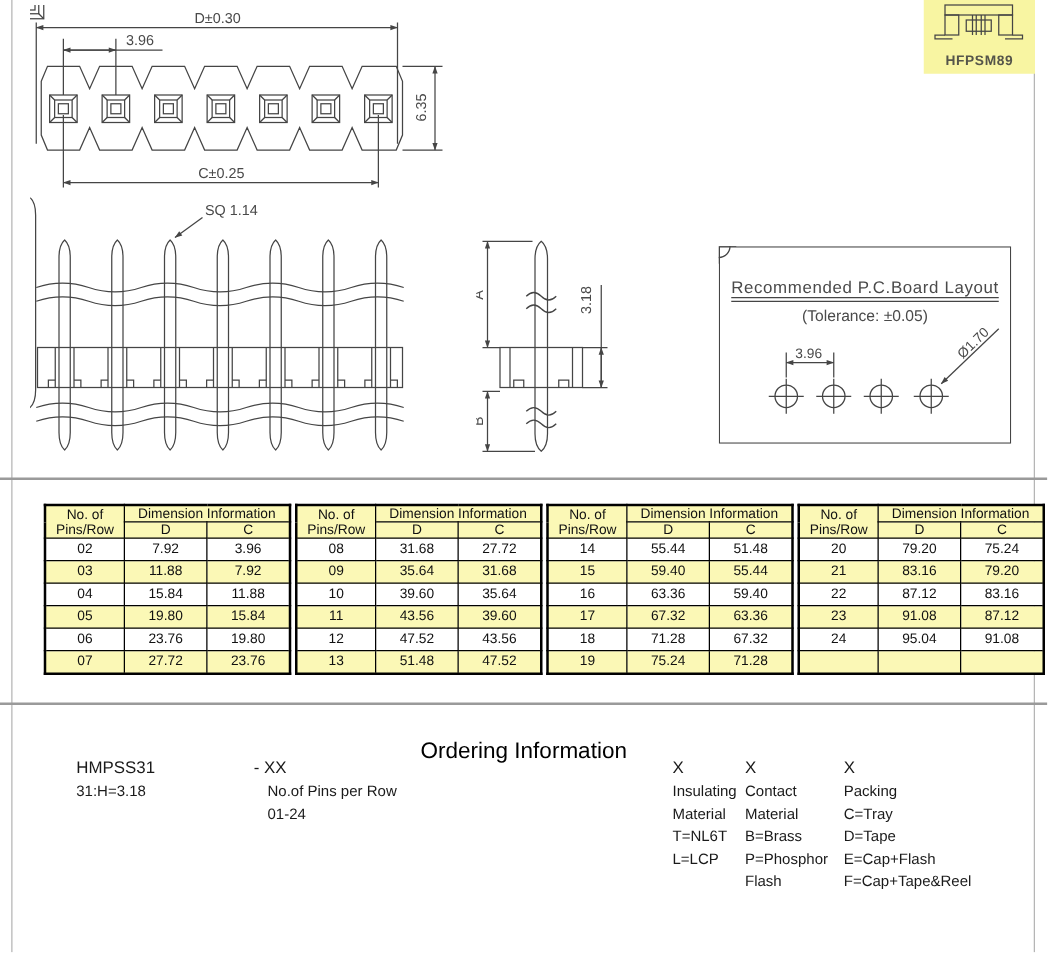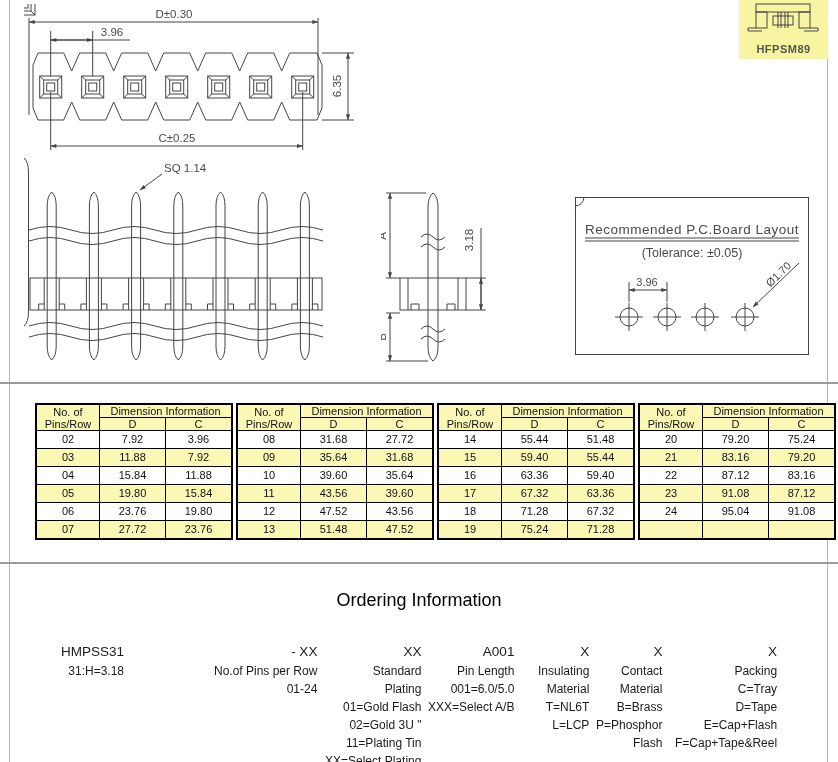--- a/index.html
+++ b/index.html
@@ -24,21 +24,21 @@
       font-weight:normal;color:#111;}
   .dim-table th{background:#fbf8b6;height:12px;line-height:12px;}
   .dim-table td{height:17px;line-height:17px;background:#ffffff;}
   .dim-table tr.alt td{background:#fbf8b6;margin-left:12px;}
   .dim-table .c-pins{width:60px;}
   .dim-table .c-d{width:63px;}
   .dim-table .c-c{width:63px;}
   
   .ord-title{position:absolute;top:590px;left:0;width:838px;text-align:center;
       font-size:18px;color:#000;}
-  .ord-col{position:absolute;top:644px;text-align:right;}
+  .ord-col{position:absolute;top:606px;}
   .ord-code{font-size:13.5px;color:#1a1a1a;display:block;}
   .ord-lines{margin-top:3px;font-size:12px;line-height:18px;color:#1a1a1a;white-space:nowrap;}
 </style>
 </head>
 <body>
 
 <div class="page">
 
   <svg width="0" height="0" style="position:absolute">
     <defs>
@@ -358,39 +358,20 @@
         <div>31:H=3.18</div>
       </div>
   </div>
   <div class="ord-col" style="left:203px">
     <span class="ord-code">- XX</span>
     <div class="ord-lines" style="margin-left:11px">
         <div>No.of Pins per Row</div>
         <div>01-24</div>
       </div>
   </div>
-  <div class="ord-col" style="left:325px">
-    <span class="ord-code">XX</span>
-    <div class="ord-lines">
-        <div>Standard</div>
-        <div>Plating</div>
-        <div>01=Gold Flash</div>
-        <div>02=Gold 3U "</div>
-        <div>11=Plating Tin</div>
-        <div>XX=Select Plating</div>
-      </div>
-  </div>
-  <div class="ord-col" style="left:428px">
-    <span class="ord-code">A001</span>
-    <div class="ord-lines">
-        <div>Pin Length</div>
-        <div>001=6.0/5.0</div>
-        <div>XXX=Select A/B</div>
-      </div>
-  </div>
   <div class="ord-col" style="left:538px">
     <span class="ord-code">X</span>
     <div class="ord-lines">
         <div>Insulating</div>
         <div>Material</div>
         <div>T=NL6T</div>
         <div>L=LCP</div>
       </div>
   </div>
   <div class="ord-col" style="left:596px">

